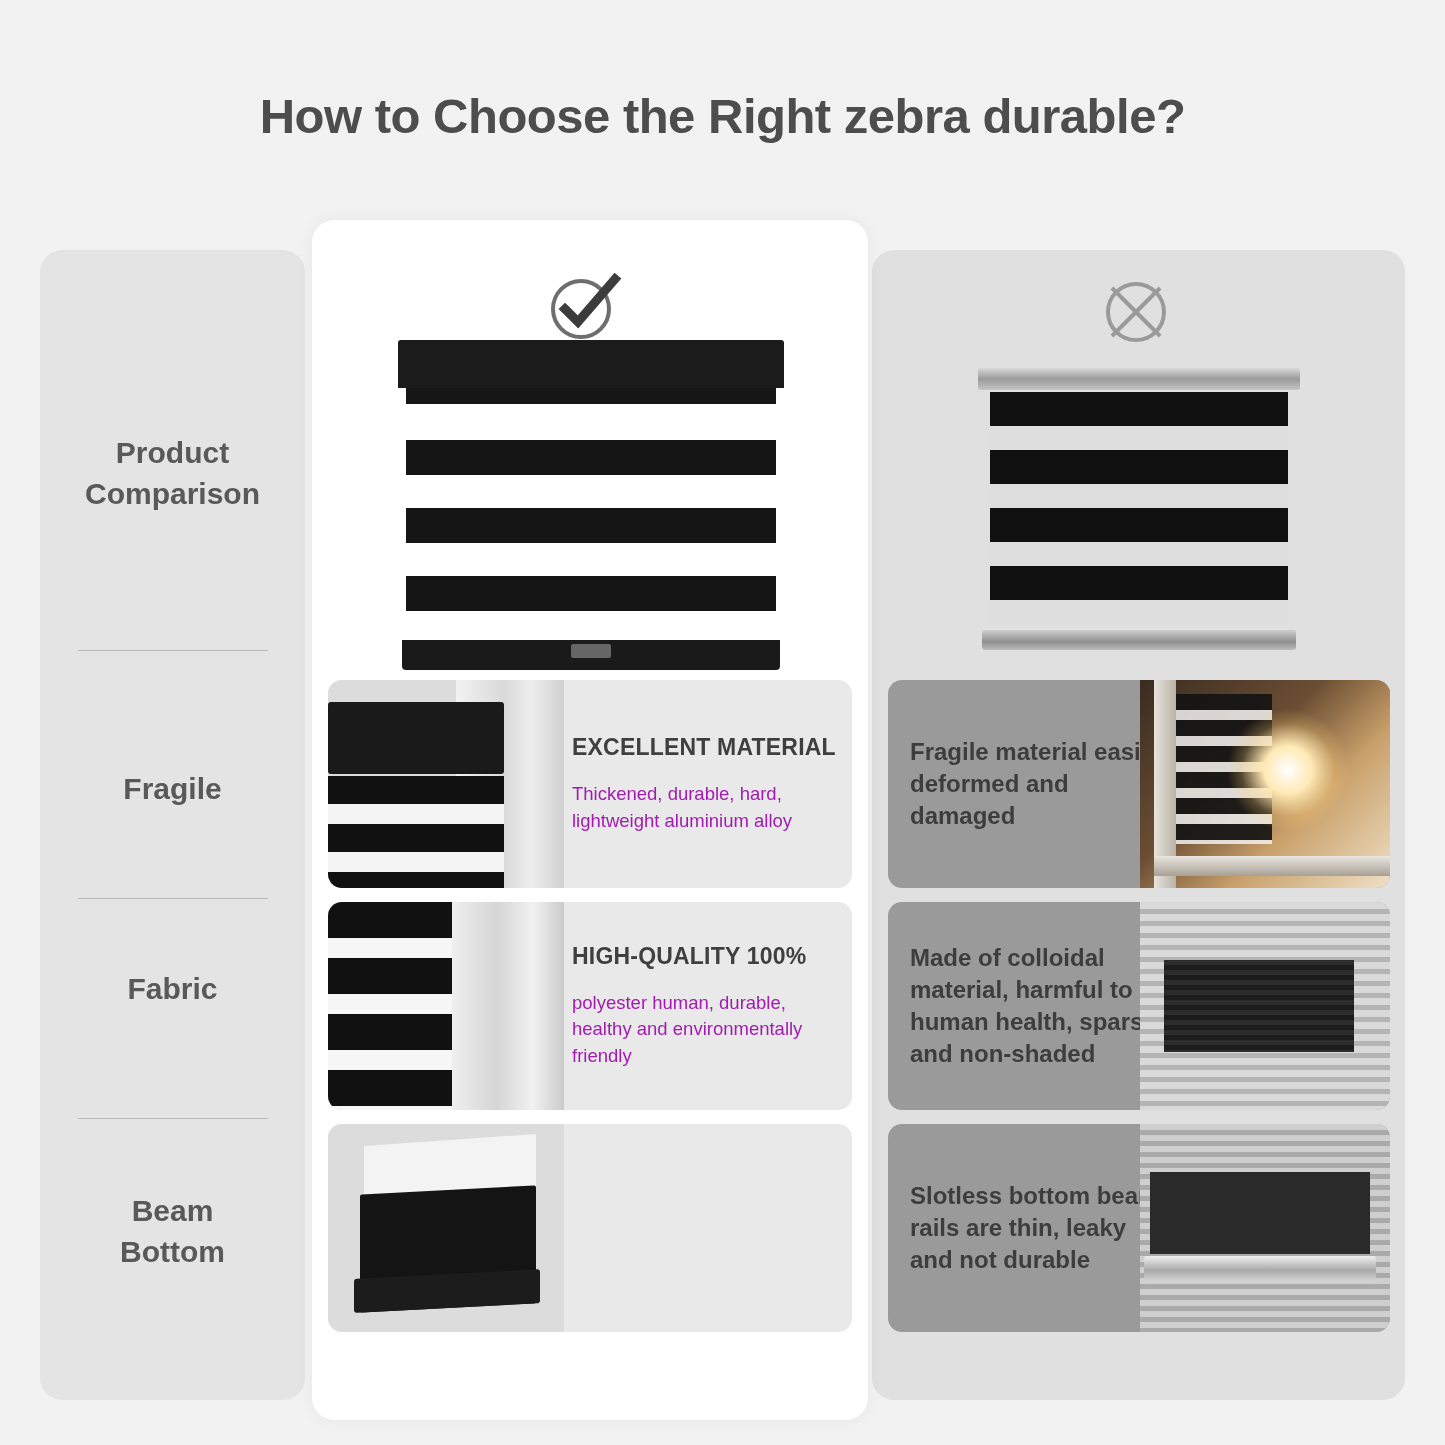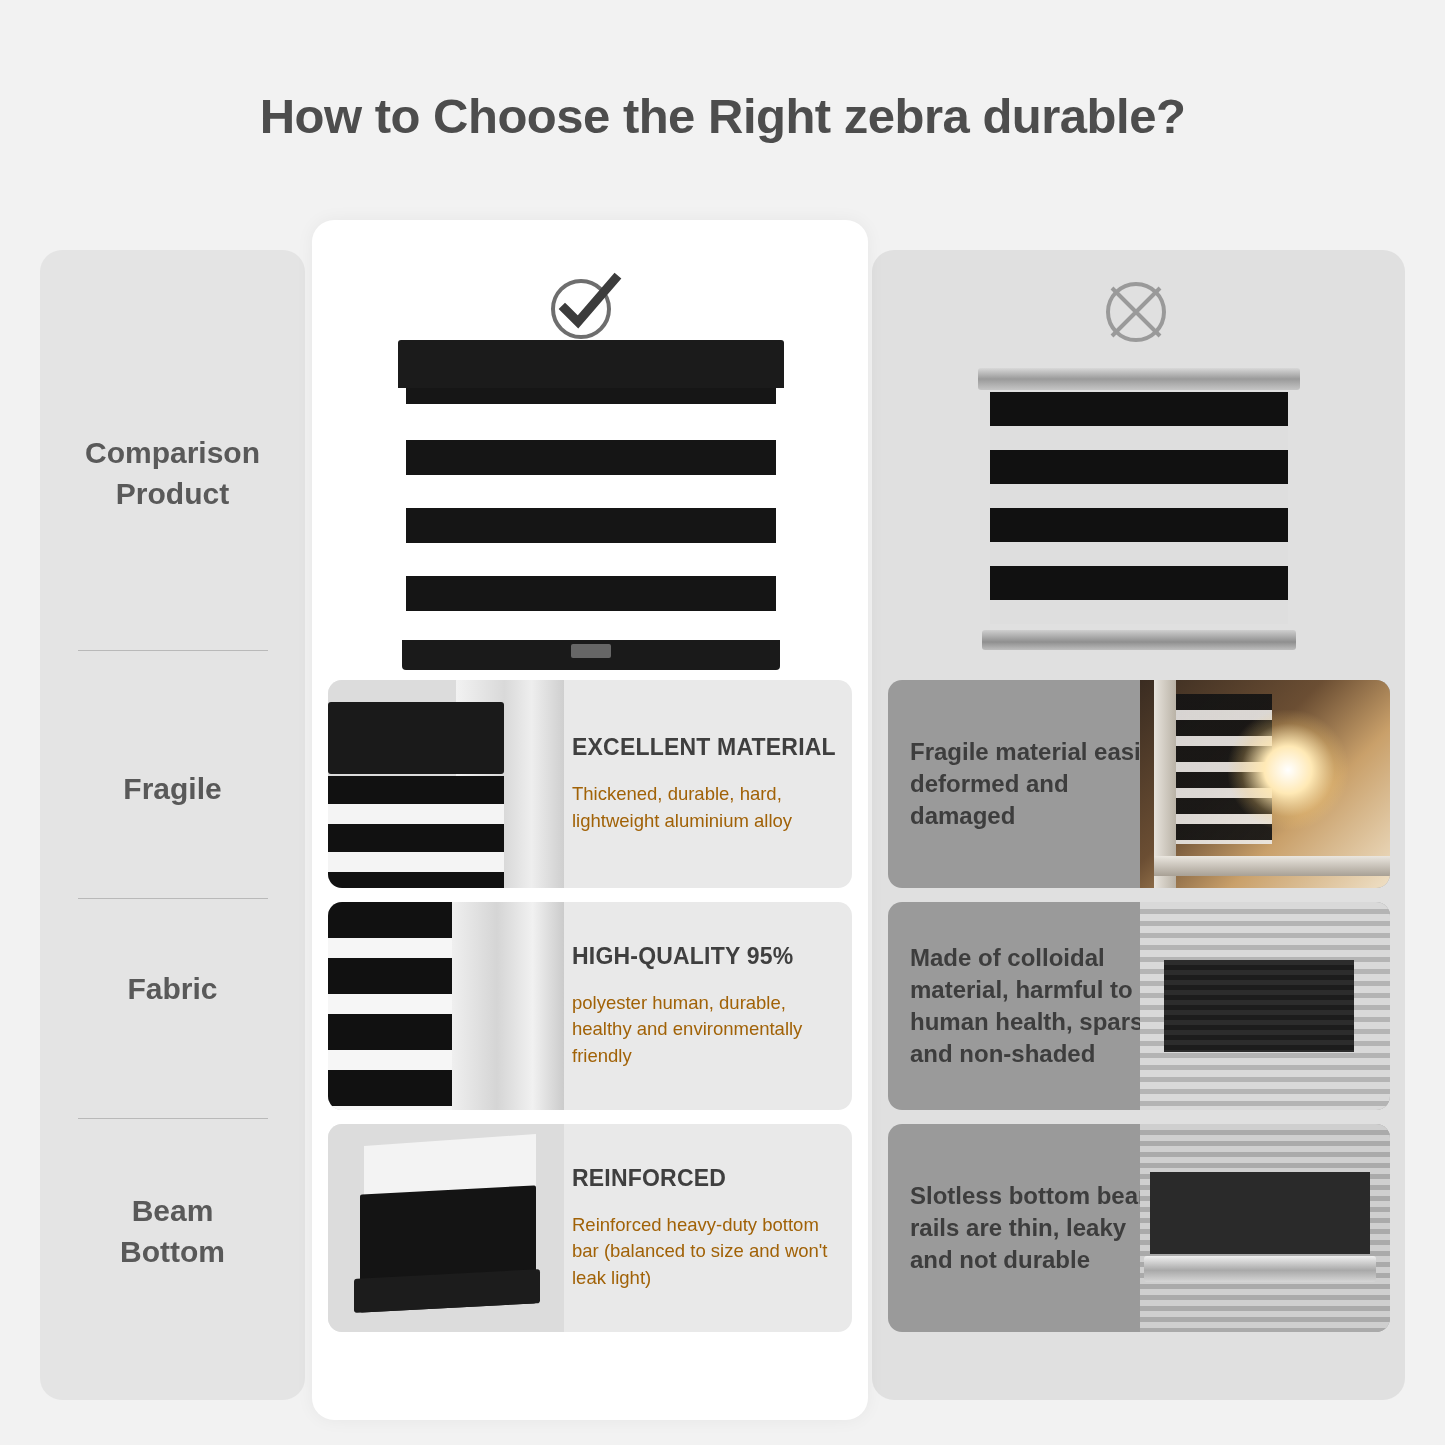--- a/index.html
+++ b/index.html
@@ -171,21 +171,21 @@
   }
   .feature-card .text {
     position: absolute; left: 244px; top: 0; right: 14px; height: 100%;
     display: flex; flex-direction: column; justify-content: center; gap: 8px;
   }
   .feature-card .f-title {
     font-size: 23px; font-weight: bold; color: #3f3f3f; margin-bottom: 12px;
     letter-spacing: 0.2px;
   }
   .feature-card .f-desc {
-    font-size: 18.5px; color: #a16207; line-height: 1.42;
+    font-size: 18.5px; color: #a21caf; line-height: 1.42;
   }
 
   
   .mat-art .frame {
     position: absolute; right: 0; top: 0; width: 108px; height: 100%;
     background: linear-gradient(90deg,#f2f2f2,#d9d9d9 45%,#eee 70%,#cfcfcf);
   }
   .mat-art .blindhead {
     position: absolute; left: 0; top: 22px; width: 176px; height: 72px; background: #1a1a1a;
     border-radius: 3px;
@@ -299,22 +299,22 @@
 </head>
 <body>
 
 <div class="page-title">How to Choose the Right zebra durable?</div>
 
 <div class="left-col"></div>
 <div class="right-col"></div>
 <div class="center-col"></div>
 
 <div class="row-label r1">
+  <div>Product</div>
   <div>Comparison</div>
-  <div>Product</div>
 </div>
 <div class="row-label r2">Fragile</div>
 <div class="row-label r3">Fabric</div>
 <div class="row-label r4">
   <div>Beam</div>
   <div>Bottom</div>
 </div>
 
 <div class="row-divider d1"></div>
 <div class="row-divider d2"></div>
@@ -360,34 +360,30 @@
     <div class="f-desc">Thickened, durable, hard, lightweight aluminium alloy</div>
   </div>
 </div>
 
 <div class="feature-card fc2">
   <div class="thumb fab-art">
     <div class="stripes"></div>
     <div class="frame"></div>
   </div>
   <div class="text">
-    <div class="f-title">HIGH-QUALITY 95%</div>
+    <div class="f-title">HIGH-QUALITY 100%</div>
     <div class="f-desc">polyester human, durable, healthy and environmentally friendly</div>
   </div>
 </div>
 
 <div class="feature-card fc3">
   <div class="thumb bb-art">
     <div class="sheet"></div>
     <div class="dark"></div>
     <div class="bar"></div>
-  </div>
-  <div class="text">
-    <div class="f-title">REINFORCED</div>
-    <div class="f-desc">Reinforced heavy-duty bottom bar (balanced to size and won't leak light)</div>
   </div>
 </div>
 
 <div class="bad-card bc1">
   <div class="bad-text">Fragile material easily deformed and damaged</div>
   <div class="bad-art bad1">
     <div class="win"></div>
     <div class="slats"></div>
     <div class="sunburst"></div>
     <div class="framev"></div>

